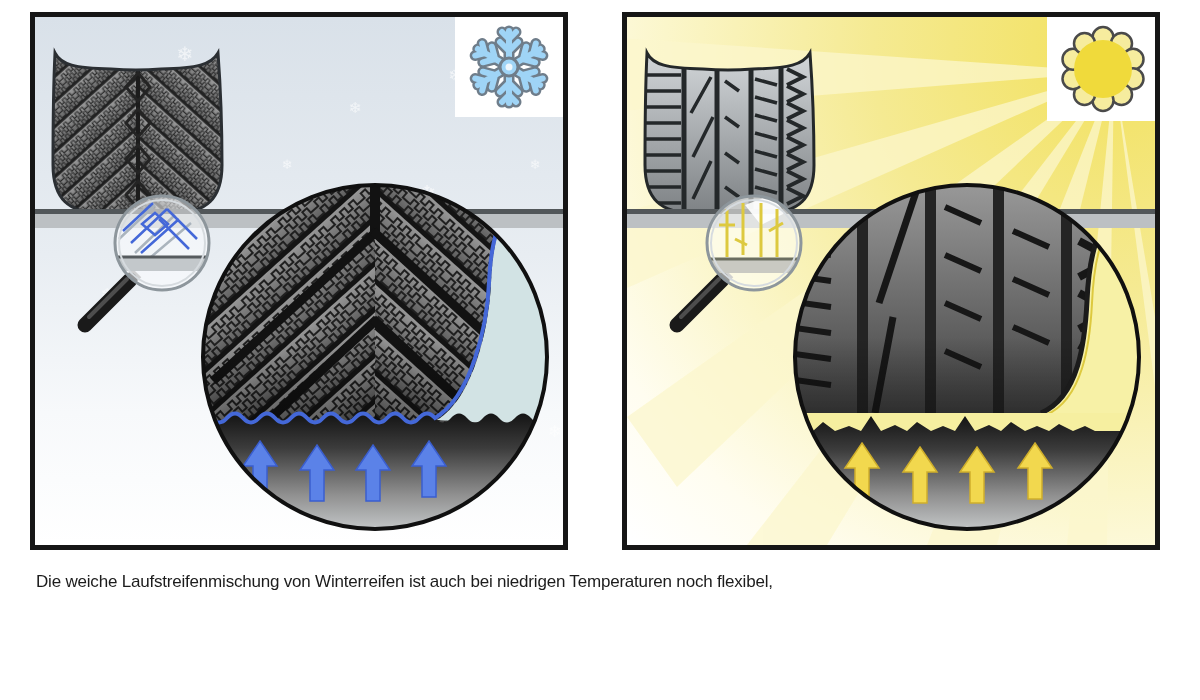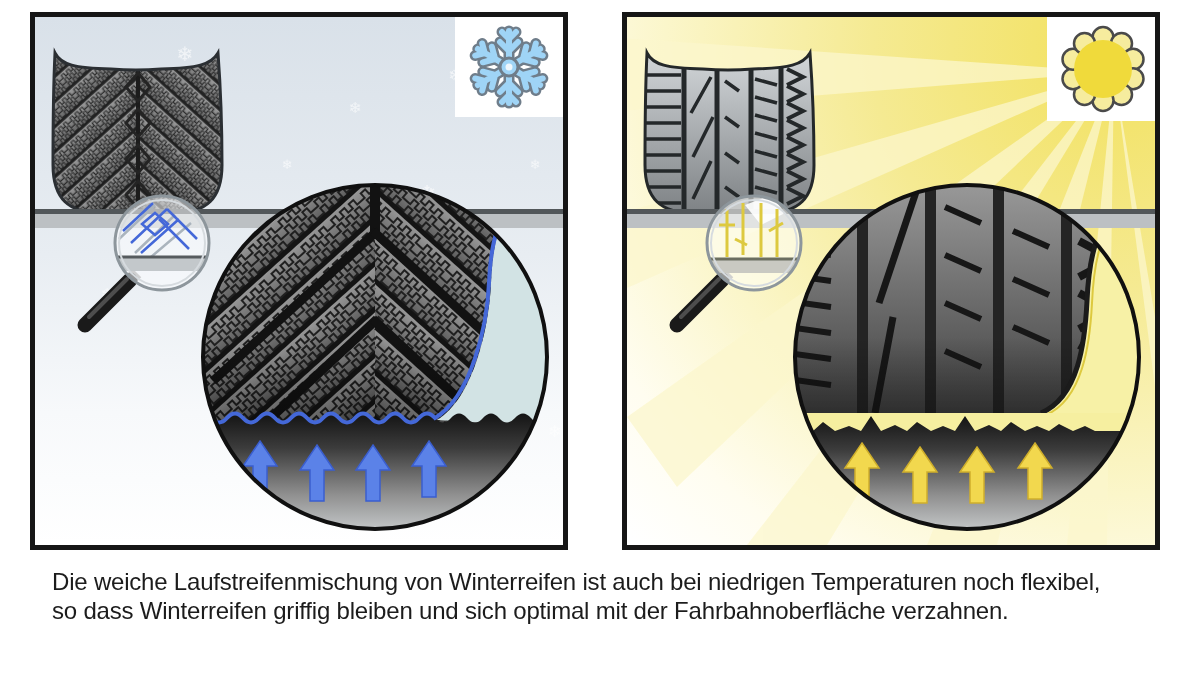--- a/index.html
+++ b/index.html
@@ -3,22 +3,22 @@
 <meta charset="utf-8">
 <style>
   html,body{margin:0;padding:0;background:#ffffff;}
   .stage{position:relative;width:1200px;height:700px;background:#ffffff;overflow:hidden;
          font-family:"Liberation Sans",sans-serif;}
   .panel{position:absolute;top:12px;width:528px;height:528px;border:5px solid var(--panel-border,#161616);
          background:#fff;box-sizing:content-box;}
   .panel svg{display:block;width:528px;height:528px;}
   #panel-winter{left:30px;}
   #panel-summer{left:622px;}
-  .caption{position:absolute;left:52px;top:568px;color:var(--text-color,#1c1c1c);
-           font-size:24px;line-height:28.5px;letter-spacing:-0.2px;white-space:nowrap;}
+  .caption{position:absolute;left:36px;top:568px;color:var(--text-color,#1c1c1c);
+           font-size:17px;line-height:28.5px;letter-spacing:-0.2px;white-space:nowrap;}
 </style>
 </head>
 <body>
 
 <div class="stage">
 
   <div class="panel" id="panel-winter">
     <svg viewBox="0 0 528 528">
       <defs>
         <linearGradient id="w-bg" x1="0" y1="0" x2="0" y2="1">
@@ -328,16 +328,15 @@
             <path transform="translate(408,454)" d="M0,-28 L17,-3 L7,-3 L7,28 L-7,28 L-7,-3 L-17,-3 Z"></path>
           </g>
         </g>
         <circle cx="340" cy="340" r="172" fill="none" stroke="#101010" stroke-width="4"></circle>
       </g>
     </svg>
   </div>
 
   <div class="caption">
     <div>Die weiche Laufstreifenmischung von Winterreifen ist auch bei niedrigen Temperaturen noch flexibel,</div>
-    <div>so dass Winterreifen griffig bleiben und sich optimal mit der Fahrbahnoberfläche verzahnen.</div>
   </div>
 
 </div>
 
 </body></html>

